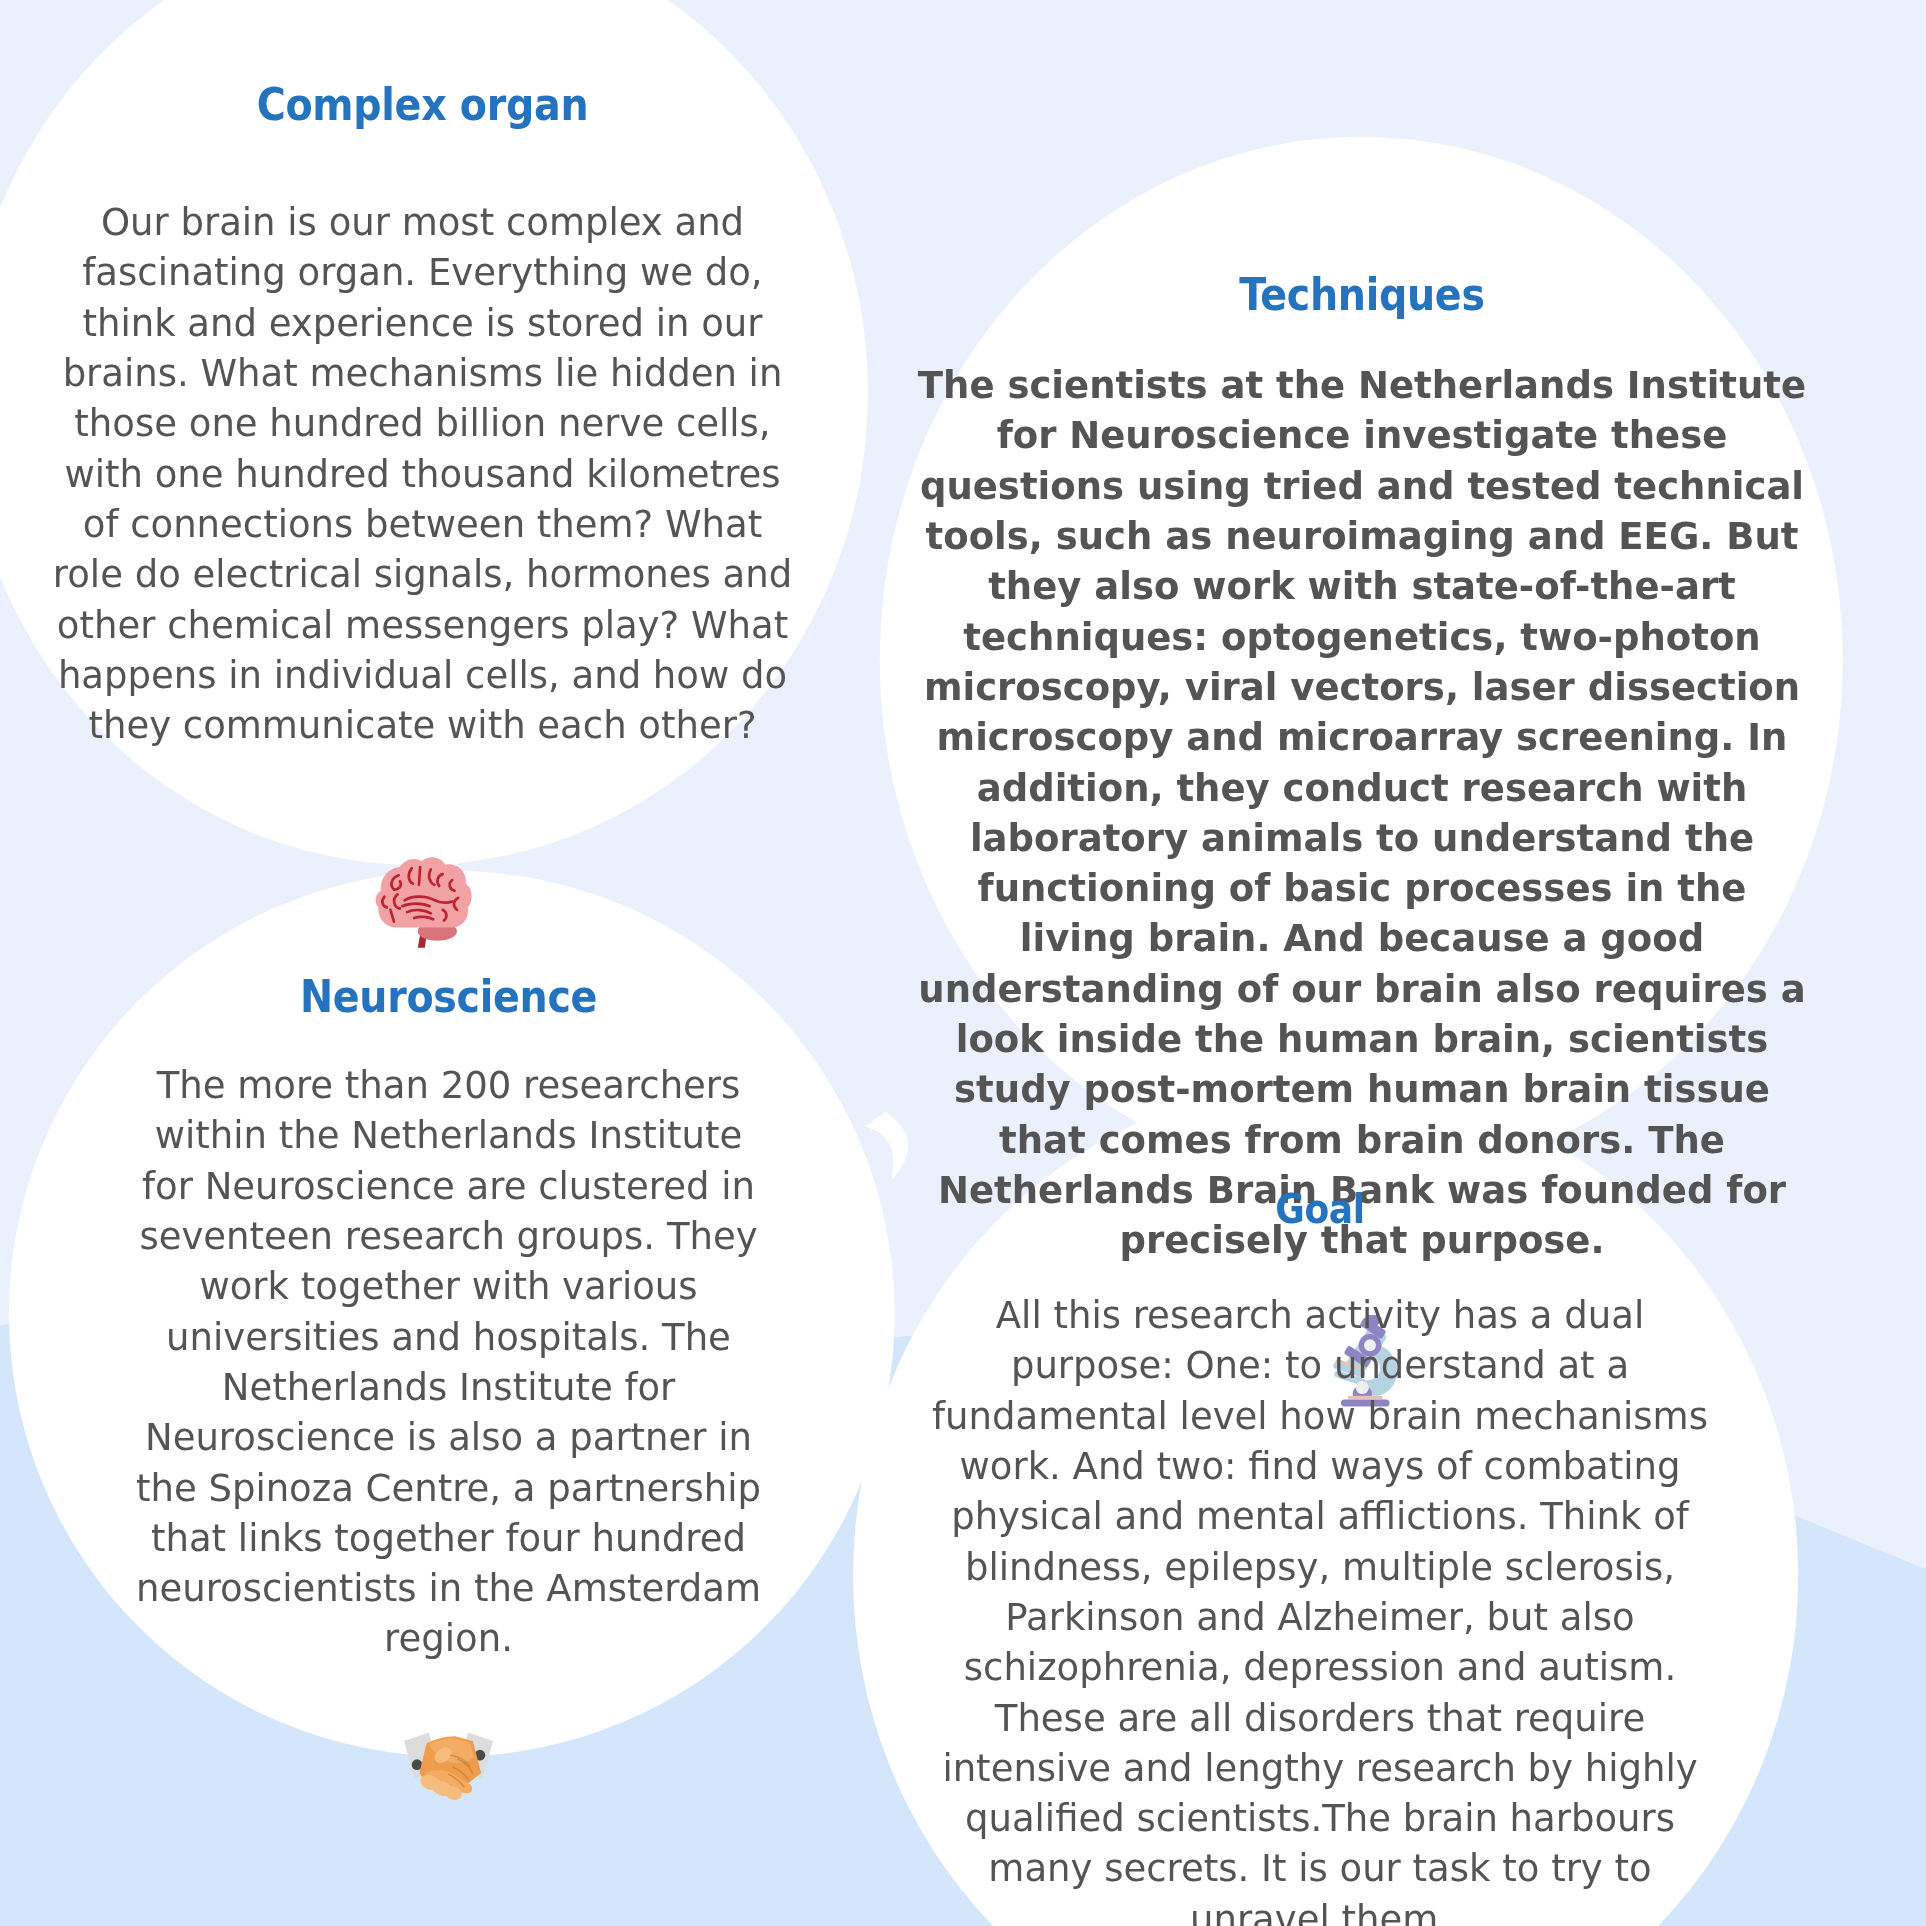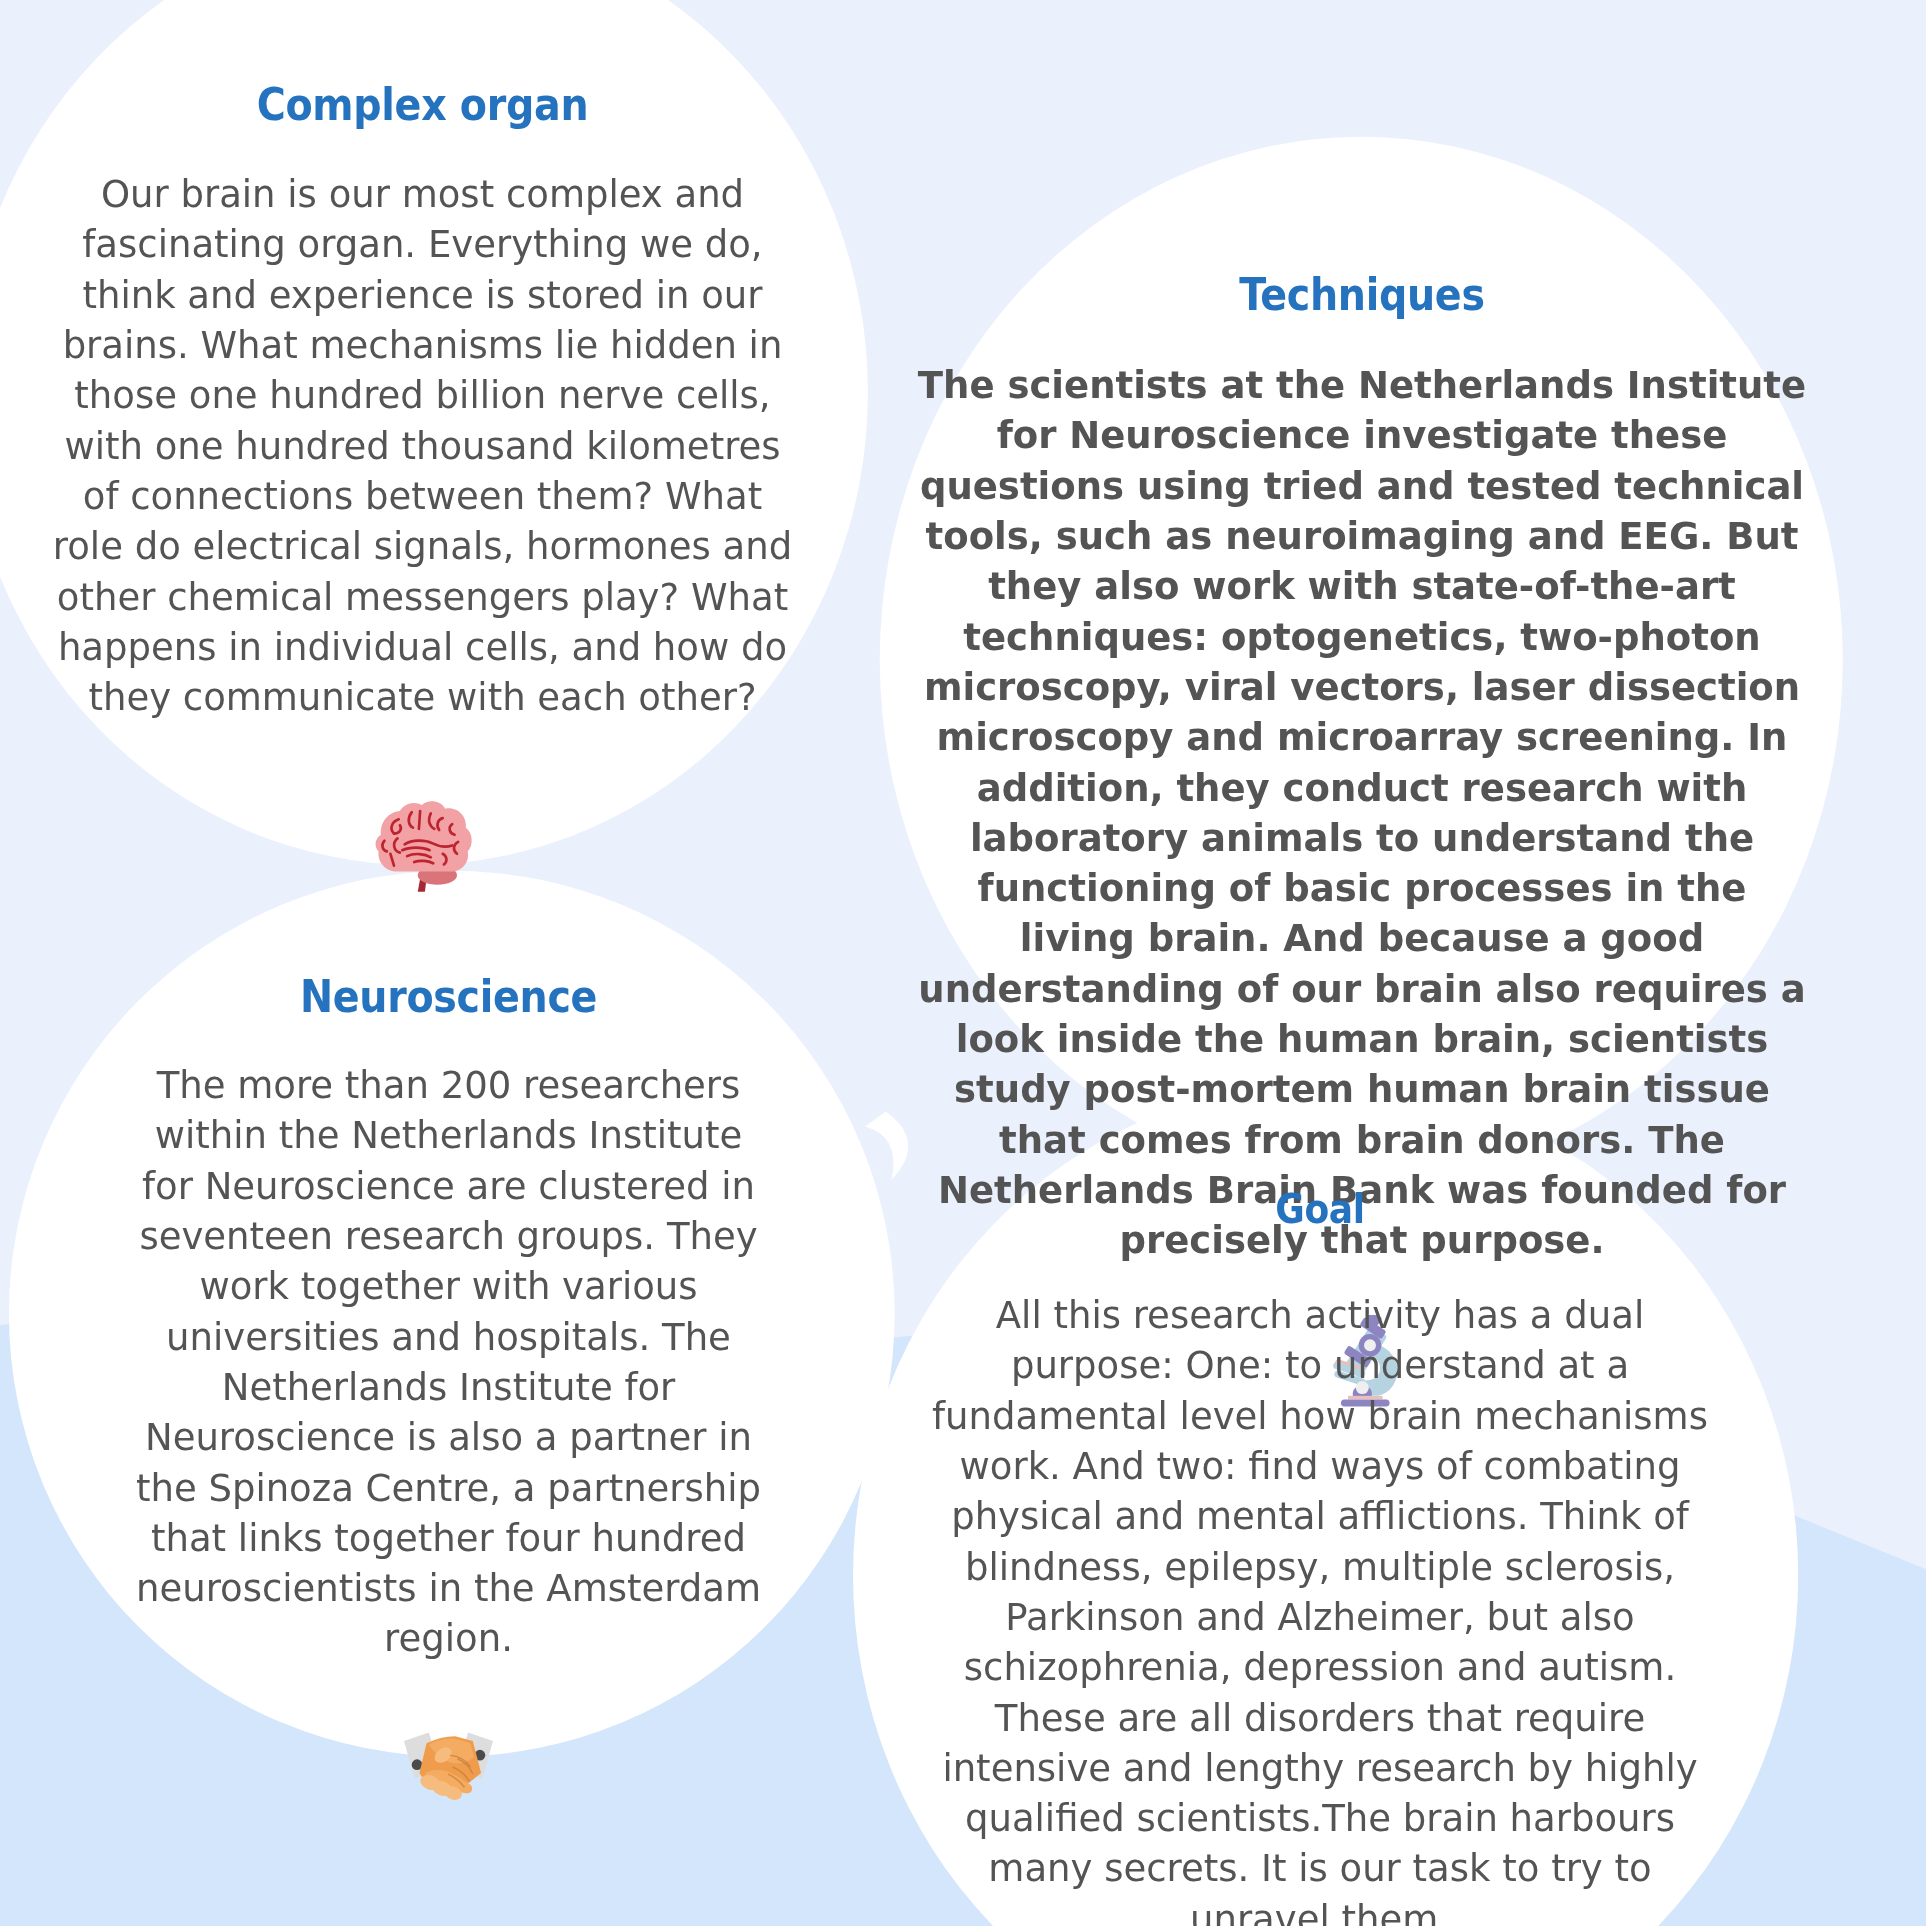--- a/index.html
+++ b/index.html
@@ -34,21 +34,21 @@
     color:#545454;
     line-height:1.36;
     margin:12px;
     font-family:"DejaVu Sans","Liberation Sans",sans-serif;
   }
   .panel-icon{
     display:block;
   }
 
   
-  #panel-complex-organ{ left:36px;  top:83px;  width:773px; }
+  #panel-complex-organ{ left:36px;  top:83px;  width:773px;gap:28px; }
   #panel-complex-organ .panel-title{font-size:44px;}
   #panel-complex-organ .panel-body{font-size:37px;width:743px;margin-top:43px;}
   #panel-complex-organ .panel-icon{margin-top:57px;}
 
   
   #panel-techniques{ left:910px; top:273px; width:904px; }
   #panel-techniques .panel-title{font-size:44px;}
   #panel-techniques .panel-body{font-size:37px;width:892px;margin-top:44px;font-weight:bold;}
   #panel-techniques .panel-icon{margin-top:36px;}
 

